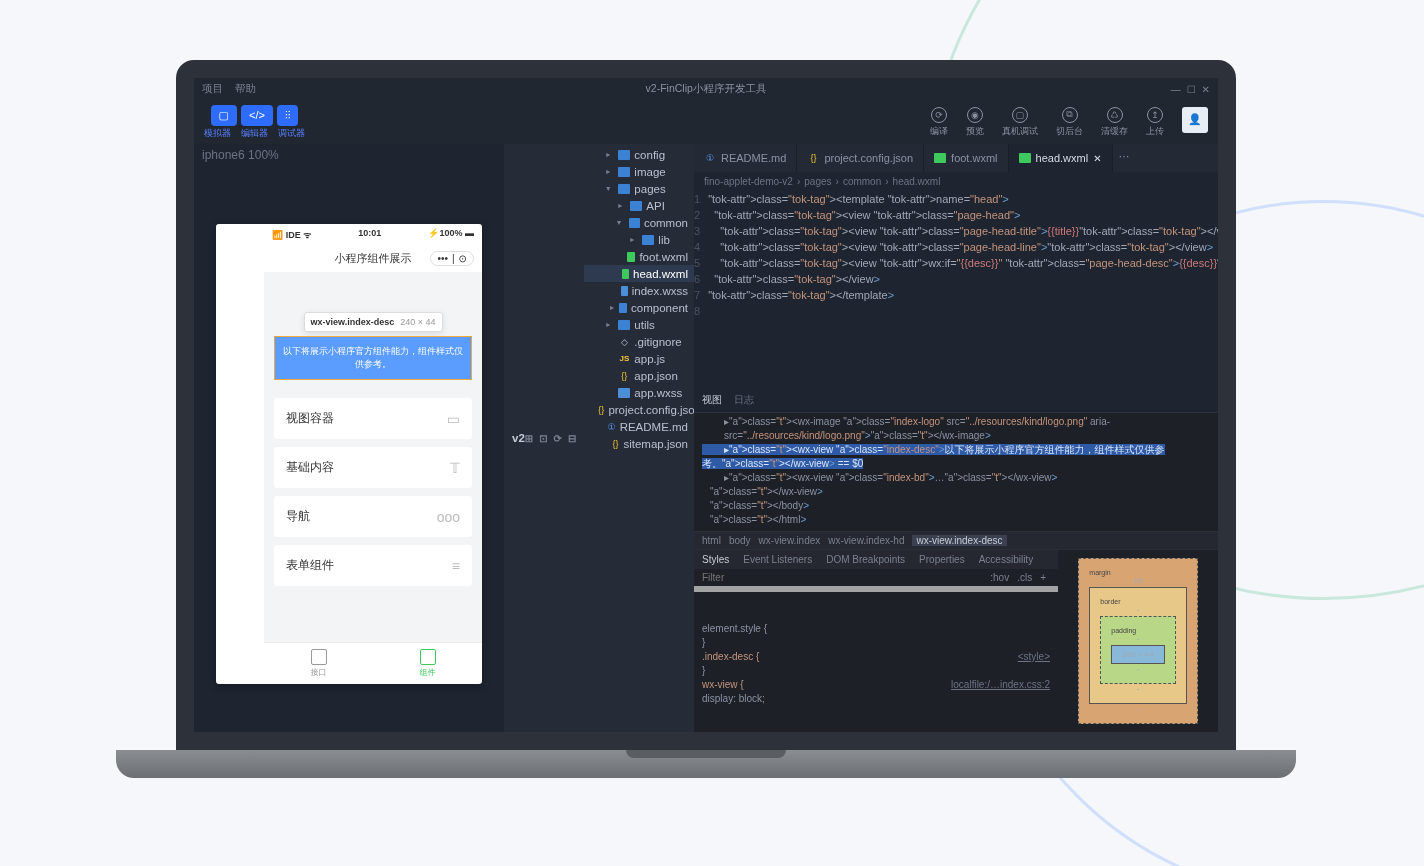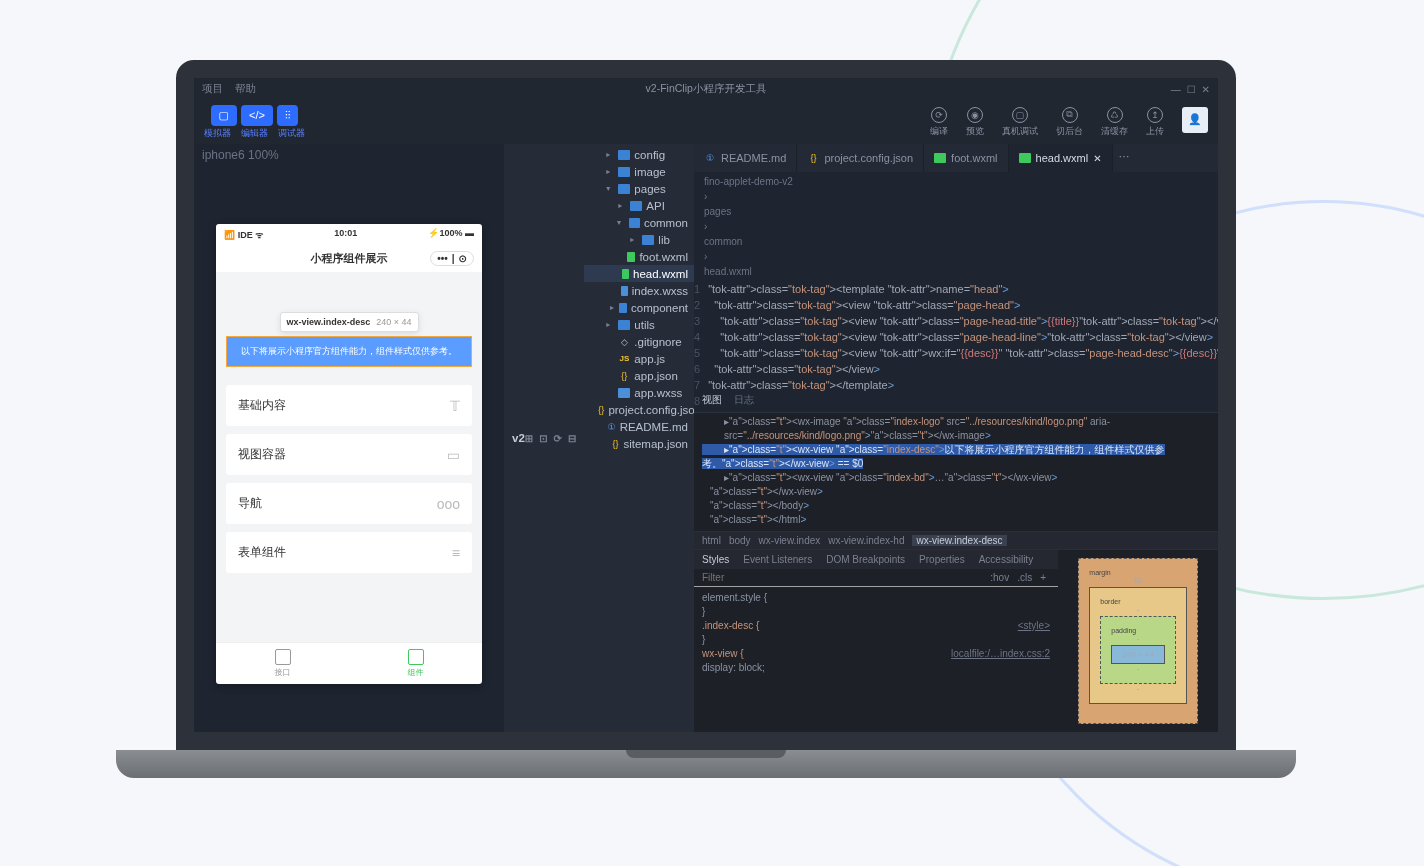--- a/index.html
+++ b/index.html
@@ -31,23 +31,23 @@
 .tool-right { margin-left: auto; display: flex; gap: 18px; }
 .tool-btn { display: flex; flex-direction: column; align-items: center; color: #8a92a3; font-size: 9px; gap: 2px; cursor: pointer; }
 .tool-btn .ico { width: 16px; height: 16px; border: 1.2px solid #8a92a3; border-radius: 50%; display: flex; align-items: center; justify-content: center; font-size: 9px; }
 .avatar { width: 26px; height: 26px; background: #e8eef5; border-radius: 3px; display: flex; align-items: center; justify-content: center; }
 
 .workspace { flex: 1; display: flex; min-height: 0; }
 
 
 .sim-panel { width: 310px; background: #1e2530; display: flex; flex-direction: column; }
 .sim-head { padding: 4px 8px; font-size: 12px; color: #6b7385; }
-.phone { background: #fff; margin: 58px 22px 8px; border-radius: 3px; color: #333; overflow: hidden; box-shadow: 0 2px 8px rgba(0,0,0,0.3); height: 460px; display: flex; flex-direction: column; }
+.phone { background: #fff; margin: 58px 22px 8px; border-radius: 3px; color: #333; overflow: hidden; box-shadow: 0 2px 8px rgba(0,0,0,0.3); height: 460px; display: flex; flex-direction: column; padding-left: 48px; }
 .phone-status { display: flex; justify-content: space-between; padding: 4px 8px; font-size: 9px; font-weight: 600; }
-.phone-nav { display: flex; align-items: flex-end; justify-content: center; padding: 6px; font-size: 11px; font-weight: 700; position: relative; }
+.phone-nav { display: flex; align-items: flex-end; justify-content: center; padding: 6px; font-size: 11px; font-weight: 400; position: relative; }
 .phone-nav .capsule { position: absolute; right: 8px; border: 1px solid #ddd; border-radius: 12px; padding: 1px 6px; display: flex; gap: 4px; font-size: 10px; }
 .phone-body { flex: 1; background: #f3f4f6; padding: 10px; overflow: hidden; }
 .tooltip { background: #fff; border: 1px solid #ddd; border-radius: 3px; padding: 4px 6px; font-size: 9px; margin: 30px auto 4px; width: fit-content; display: flex; gap: 6px; box-shadow: 0 2px 6px rgba(0,0,0,0.1); }
 .tooltip .dim { color: #999; }
 .highlight-box { background: #5a9cff; color: #fff; padding: 8px; font-size: 9px; text-align: center; border: 1px solid #f4a93e; margin-bottom: 18px; }
 .menu-card { background: #fff; border-radius: 3px; padding: 12px; margin-bottom: 8px; display: flex; justify-content: space-between; align-items: center; font-size: 12px; }
 .menu-card .ico { color: #bbb; font-size: 14px; }
 .phone-tabbar { display: flex; border-top: 1px solid #eee; }
 .tab-item { flex: 1; display: flex; flex-direction: column; align-items: center; padding: 6px; font-size: 8px; gap: 2px; }
 .tab-item.active { color: #3ec95e; }
@@ -70,21 +70,21 @@
 .ico-wxss { background: #4a8fd8; border-radius: 1px; }
 .ico-md { color: #5a9cff; }
 
 
 .editor-panel { flex: 1; display: flex; flex-direction: column; background: #1e2530; min-width: 0; }
 .ed-tabs { display: flex; background: #232a36; height: 28px; font-size: 11px; }
 .ed-tab { padding: 6px 10px; display: flex; align-items: center; gap: 5px; color: #8a92a3; cursor: pointer; border-right: 1px solid #1a2028; }
 .ed-tab.active { background: #1e2530; color: #d5dce8; }
 .ed-tab .close { font-size: 10px; }
 .ed-more { padding: 6px; color: #8a92a3; }
-.breadcrumb { padding: 4px 10px; font-size: 10px; color: #6b7385; display: flex; gap: 4px; flex-direction: column; }
+.breadcrumb { padding: 4px 10px; font-size: 10px; color: #6b7385; display: flex; gap: 4px; }
 .code-area { flex: 1; display: flex; font-family: Consolas, monospace; font-size: 11px; overflow: hidden; }
 .gutter { width: 36px; text-align: right; padding: 2px 8px 2px 0; color: #4a5264; }
 .gutter div { height: 16px; }
 .code-lines { flex: 1; padding: 2px 0; }
 .code-lines div { height: 16px; white-space: pre; }
 .tok-tag { color: #6b9bd1; }
 .tok-str { color: #c5947c; }
 .tok-var { color: #cf7a7a; }
 .minimap { width: 50px; background: #222935; opacity: 0.6; }
 
@@ -95,24 +95,24 @@
 .dt-dom { padding: 4px 8px; font-family: Consolas, monospace; color: #8a92a3; line-height: 1.4; }
 .dt-dom .hl { background: #2e5aa8; color: #d8e4f5; display: inline; }
 .dt-dom .t { color: #6b9bd1; }
 .dt-dom .s { color: #c5947c; }
 .dt-crumbs { padding: 3px 8px; background: #252830; display: flex; gap: 8px; color: #7a8090; border-top: 1px solid #2a2e38; border-bottom: 1px solid #2a2e38; }
 .dt-crumbs .act { background: #3a4050; color: #c5ccd8; padding: 0 4px; }
 .dt-lower { flex: 1; display: flex; }
 .dt-styles { flex: 1; display: flex; flex-direction: column; }
 .dt-tabs2 { display: flex; padding: 4px 8px; gap: 14px; color: #7a8090; background: #252830; }
 .dt-tabs2 .act { color: #c5ccd8; }
-.dt-filter { display: flex; padding: 3px 8px; border-bottom: 1px solid #a3a3a3; }
+.dt-filter { display: flex; padding: 3px 8px; border-bottom: 6px solid #a3a3a3; }
 .dt-filter input { flex: 1; background: transparent; border: none; color: #7a8090; font-size: 10px; outline: none; }
 .dt-filter .tg { color: #7a8090; padding: 0 4px; }
-.dt-css { padding: 4px 8px; font-family: Consolas, monospace; color: #8a92a3; line-height: 1.4; }
+.dt-css { padding: 4px 8px; font-family: Consolas, monospace; color: #8a92a3; line-height: 1.4; margin-top: 26px; }
 .dt-css .sel { color: #c5947c; }
 .dt-css .src { float: right; color: #6b7385; text-decoration: underline; }
 .box-model { width: 160px; padding: 8px; display: flex; align-items: center; justify-content: center; }
 .bm { font-size: 8px; text-align: center; padding: 10px; }
 .bm-margin { background: #d8a572; border: 1px dashed #555; }
 .bm-border { background: #e8c888; border: 1px solid #555; padding: 10px; margin-top: 2px; }
 .bm-padding { background: #b8d888; border: 1px dashed #555; padding: 10px; margin-top: 2px; }
 .bm-content { background: #8ab8d8; border: 1px solid #555; padding: 4px 10px; margin-top: 2px; }
 .bm-label { font-size: 7px; text-align: left; color: #444; }
 </style>
@@ -203,26 +203,26 @@
               </span>
             </div>
             <div class="phone-body">
               <div class="tooltip">
                 <b>wx-view.index-desc</b>
                 <span class="dim">240 × 44</span>
               </div>
               <div class="highlight-box">以下将展示小程序官方组件能力，组件样式仅供参考。</div>
               <div id="sim-menu">
                   <div class="menu-card">
+                    <span>视图容器</span>
+                    <span class="ico">▭</span>
+                  </div>
+                  <div class="menu-card">
                     <span>基础内容</span>
                     <span class="ico">𝕋</span>
-                  </div>
-                  <div class="menu-card">
-                    <span>视图容器</span>
-                    <span class="ico">▭</span>
                   </div>
                   <div class="menu-card">
                     <span>导航</span>
                     <span class="ico">ooo</span>
                   </div>
                   <div class="menu-card">
                     <span>表单组件</span>
                     <span class="ico">≡</span>
                   </div>
                 </div>

